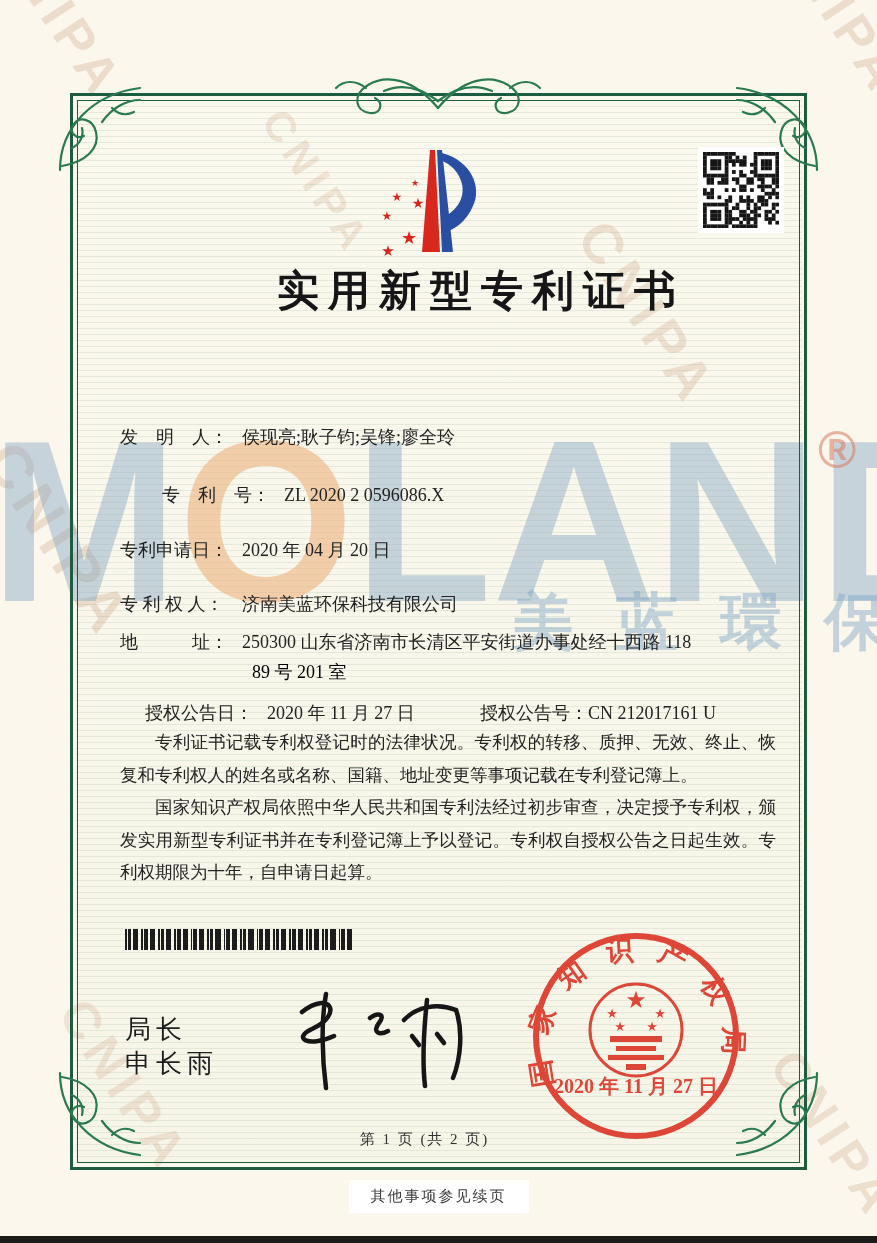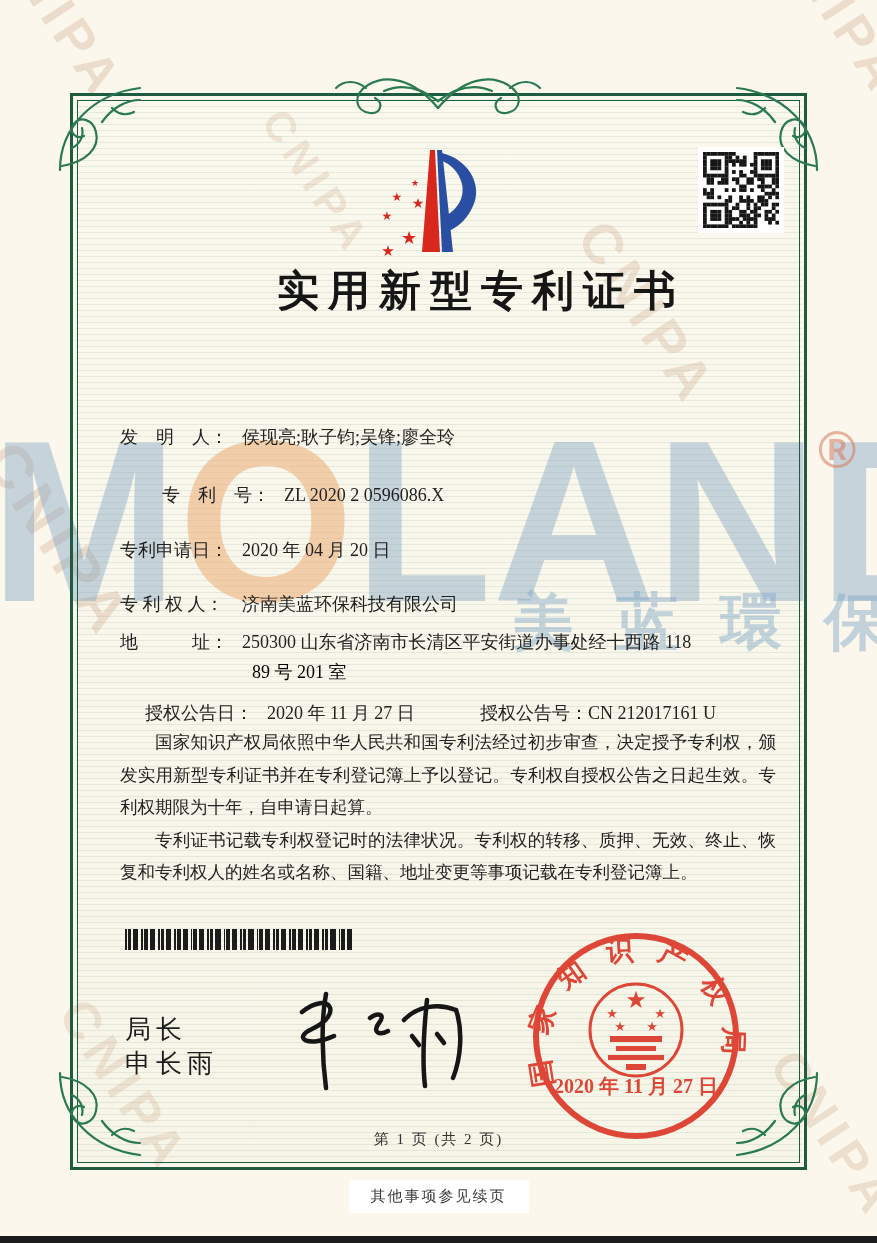--- a/index.html
+++ b/index.html
@@ -81,21 +81,21 @@
   .paras p{ text-indent:2em; }
   .barcode{
     position:absolute; left:125px; top:929px; height:21px; width:230px;
     display:flex; align-items:stretch;
   }
   .barcode i{ display:block; background:#1c1c1c; height:100%; }
   .signer{ position:absolute; left:125px; font-size:26px; letter-spacing:5px; color:#1d1d1d; }
   .sig{ position:absolute; left:262px; top:988px; }
   .seal{ position:absolute; left:526px; top:928px; opacity:.93; }
   .page-num{
-    position:absolute; left:70px; top:1130px; width:737px; text-align:center;
+    position:absolute; left:56px; top:1130px; width:737px; text-align:center;
     font-size:15px; letter-spacing:2px; color:#333;
   }
   .note-box{
     position:absolute; left:50%; top:1180px; transform:translateX(-50%);
     background:#ffffff; padding:7px 22px; font-size:15px;
     letter-spacing:2px; color:#3a3a3a; z-index:6; white-space:nowrap;
   }
   .bottom-strip{
     position:absolute; left:0; bottom:0; width:877px; height:7px;
     background:#1b1b1b; z-index:7;
@@ -453,22 +453,22 @@
     <div class="frow" style="top:630px;">
       <span class="lab">地　　　址：</span><span class="val">250300 山东省济南市长清区平安街道办事处经十西路 118</span>
     </div>
     <div class="addr-line2">89 号 201 室</div>
     <div class="frow" style="top:701px;margin-left:25px;">
       <span class="lab">授权公告日：</span><span class="val">2020 年 11 月 27 日</span>
       <span class="grant-no"><span>授权公告号：</span><span>CN 212017161 U</span></span>
     </div>
 
     <div class="paras">
+      <p>专利证书记载专利权登记时的法律状况。专利权的转移、质押、无效、终止、恢复和专利权人的姓名或名称、国籍、地址变更等事项记载在专利登记簿上。</p>
       <p>国家知识产权局依照中华人民共和国专利法经过初步审查，决定授予专利权，颁发实用新型专利证书并在专利登记簿上予以登记。专利权自授权公告之日起生效。专利权期限为十年，自申请日起算。</p>
-      <p>专利证书记载专利权登记时的法律状况。专利权的转移、质押、无效、终止、恢复和专利权人的姓名或名称、国籍、地址变更等事项记载在专利登记簿上。</p>
     </div>
 
     <div class="barcode">
         <i style="width:1.9px;margin-right:1px"></i>
         <i style="width:3.8px;margin-right:2px"></i>
         <i style="width:5.699999999999999px;margin-right:3px"></i>
         <i style="width:1.9px;margin-right:1px"></i>
         <i style="width:3.8px;margin-right:2px"></i>
         <i style="width:5.699999999999999px;margin-right:3px"></i>
         <i style="width:1.9px;margin-right:1px"></i>

